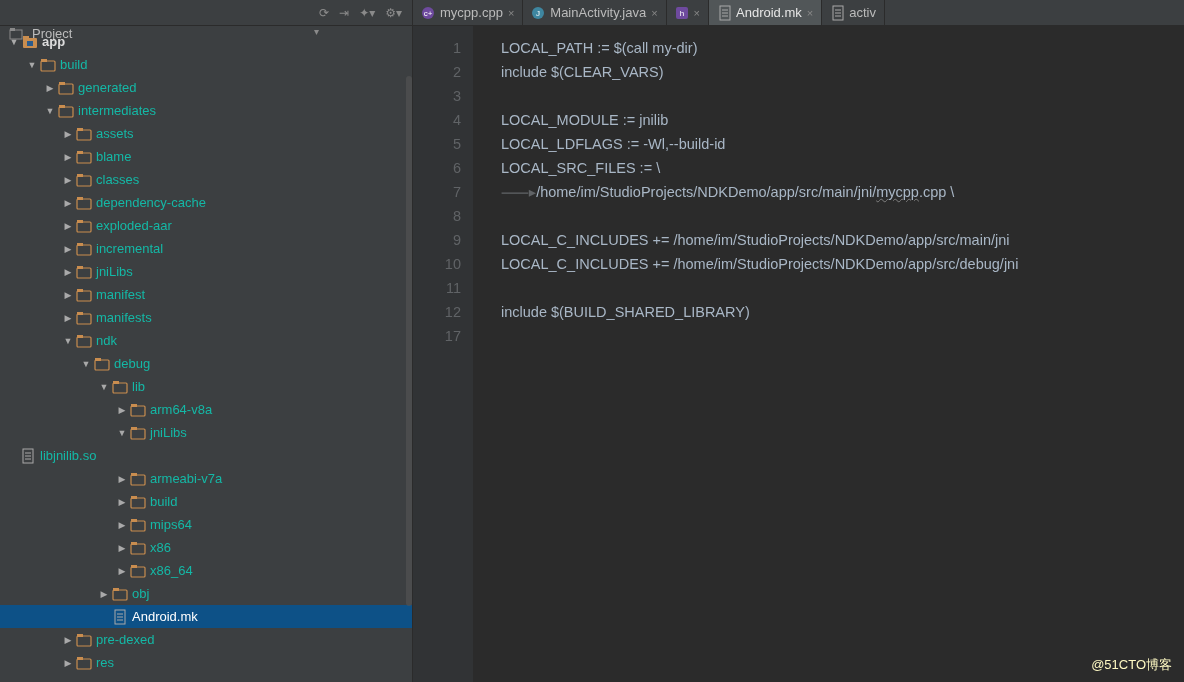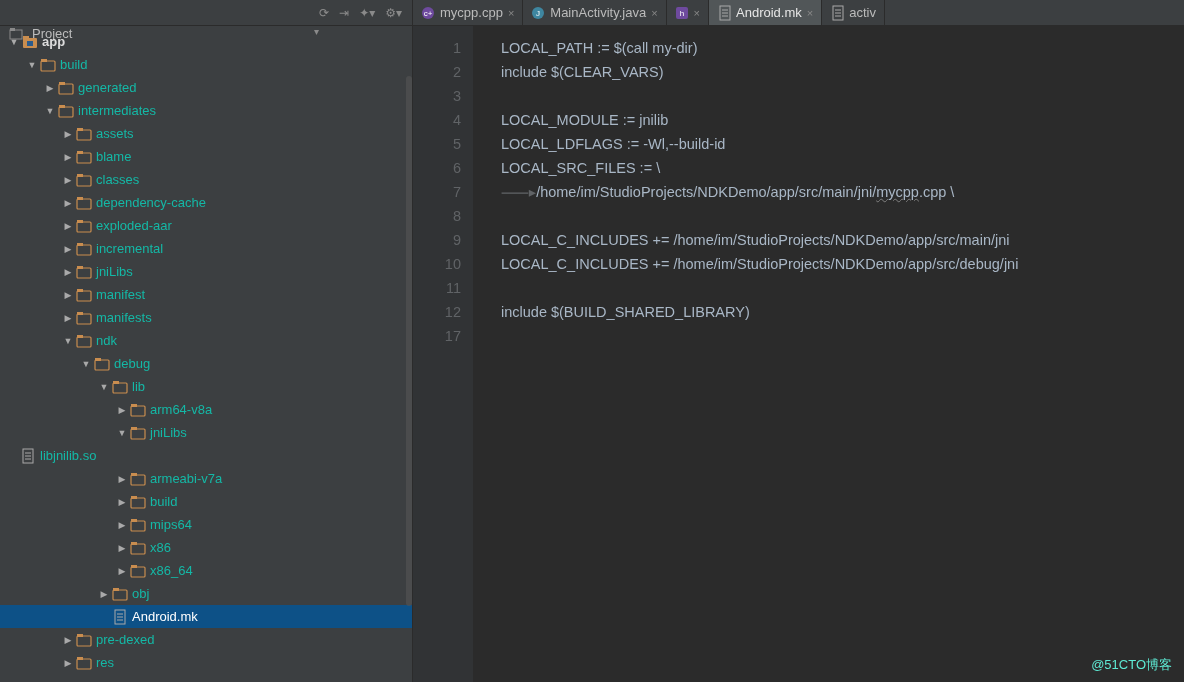--- a/index.html
+++ b/index.html
@@ -30,21 +30,21 @@
   .tab .close { font-size: 11px; color: #888; }
   .ico-tab { width: 14px; height: 14px; display: inline-flex; align-items: center; justify-content: center; }
   .tab.overflow { min-width: 0; }
   .code-area { flex: 1; display: flex; font-family: "Consolas", "Menlo", monospace; font-size: 14.5px; line-height: 24px; }
   .gutter { width: 60px; text-align: right; padding: 10px 12px 0 0; color: #606366; background: #313335; user-select: none; }
   .gutter div { height: 24px; }
   .code { flex: 1; padding: 10px 0 0 28px; color: #a9b7c6; white-space: pre; position: relative; }
   .code div { height: 24px; }
   .underline-warn { text-decoration: underline wavy #808080; text-decoration-thickness: 1px; }
   .indent-arrow { color: #606366; }
-  .watermark { position: absolute; right: 12px; bottom: 8px; color: #5eead4; font-size: 13px; }
+  .watermark { position: absolute; right: 12px; bottom: 8px; color: #fef9c3; font-size: 13px; }
 </style>
 </head>
 <body>
 
 <div class="root">
   <div class="sidebar">
     <div class="sidebar-header">
       <div class="title-wrap">
         <span class="ico">
           <svg width="14" height="14">

